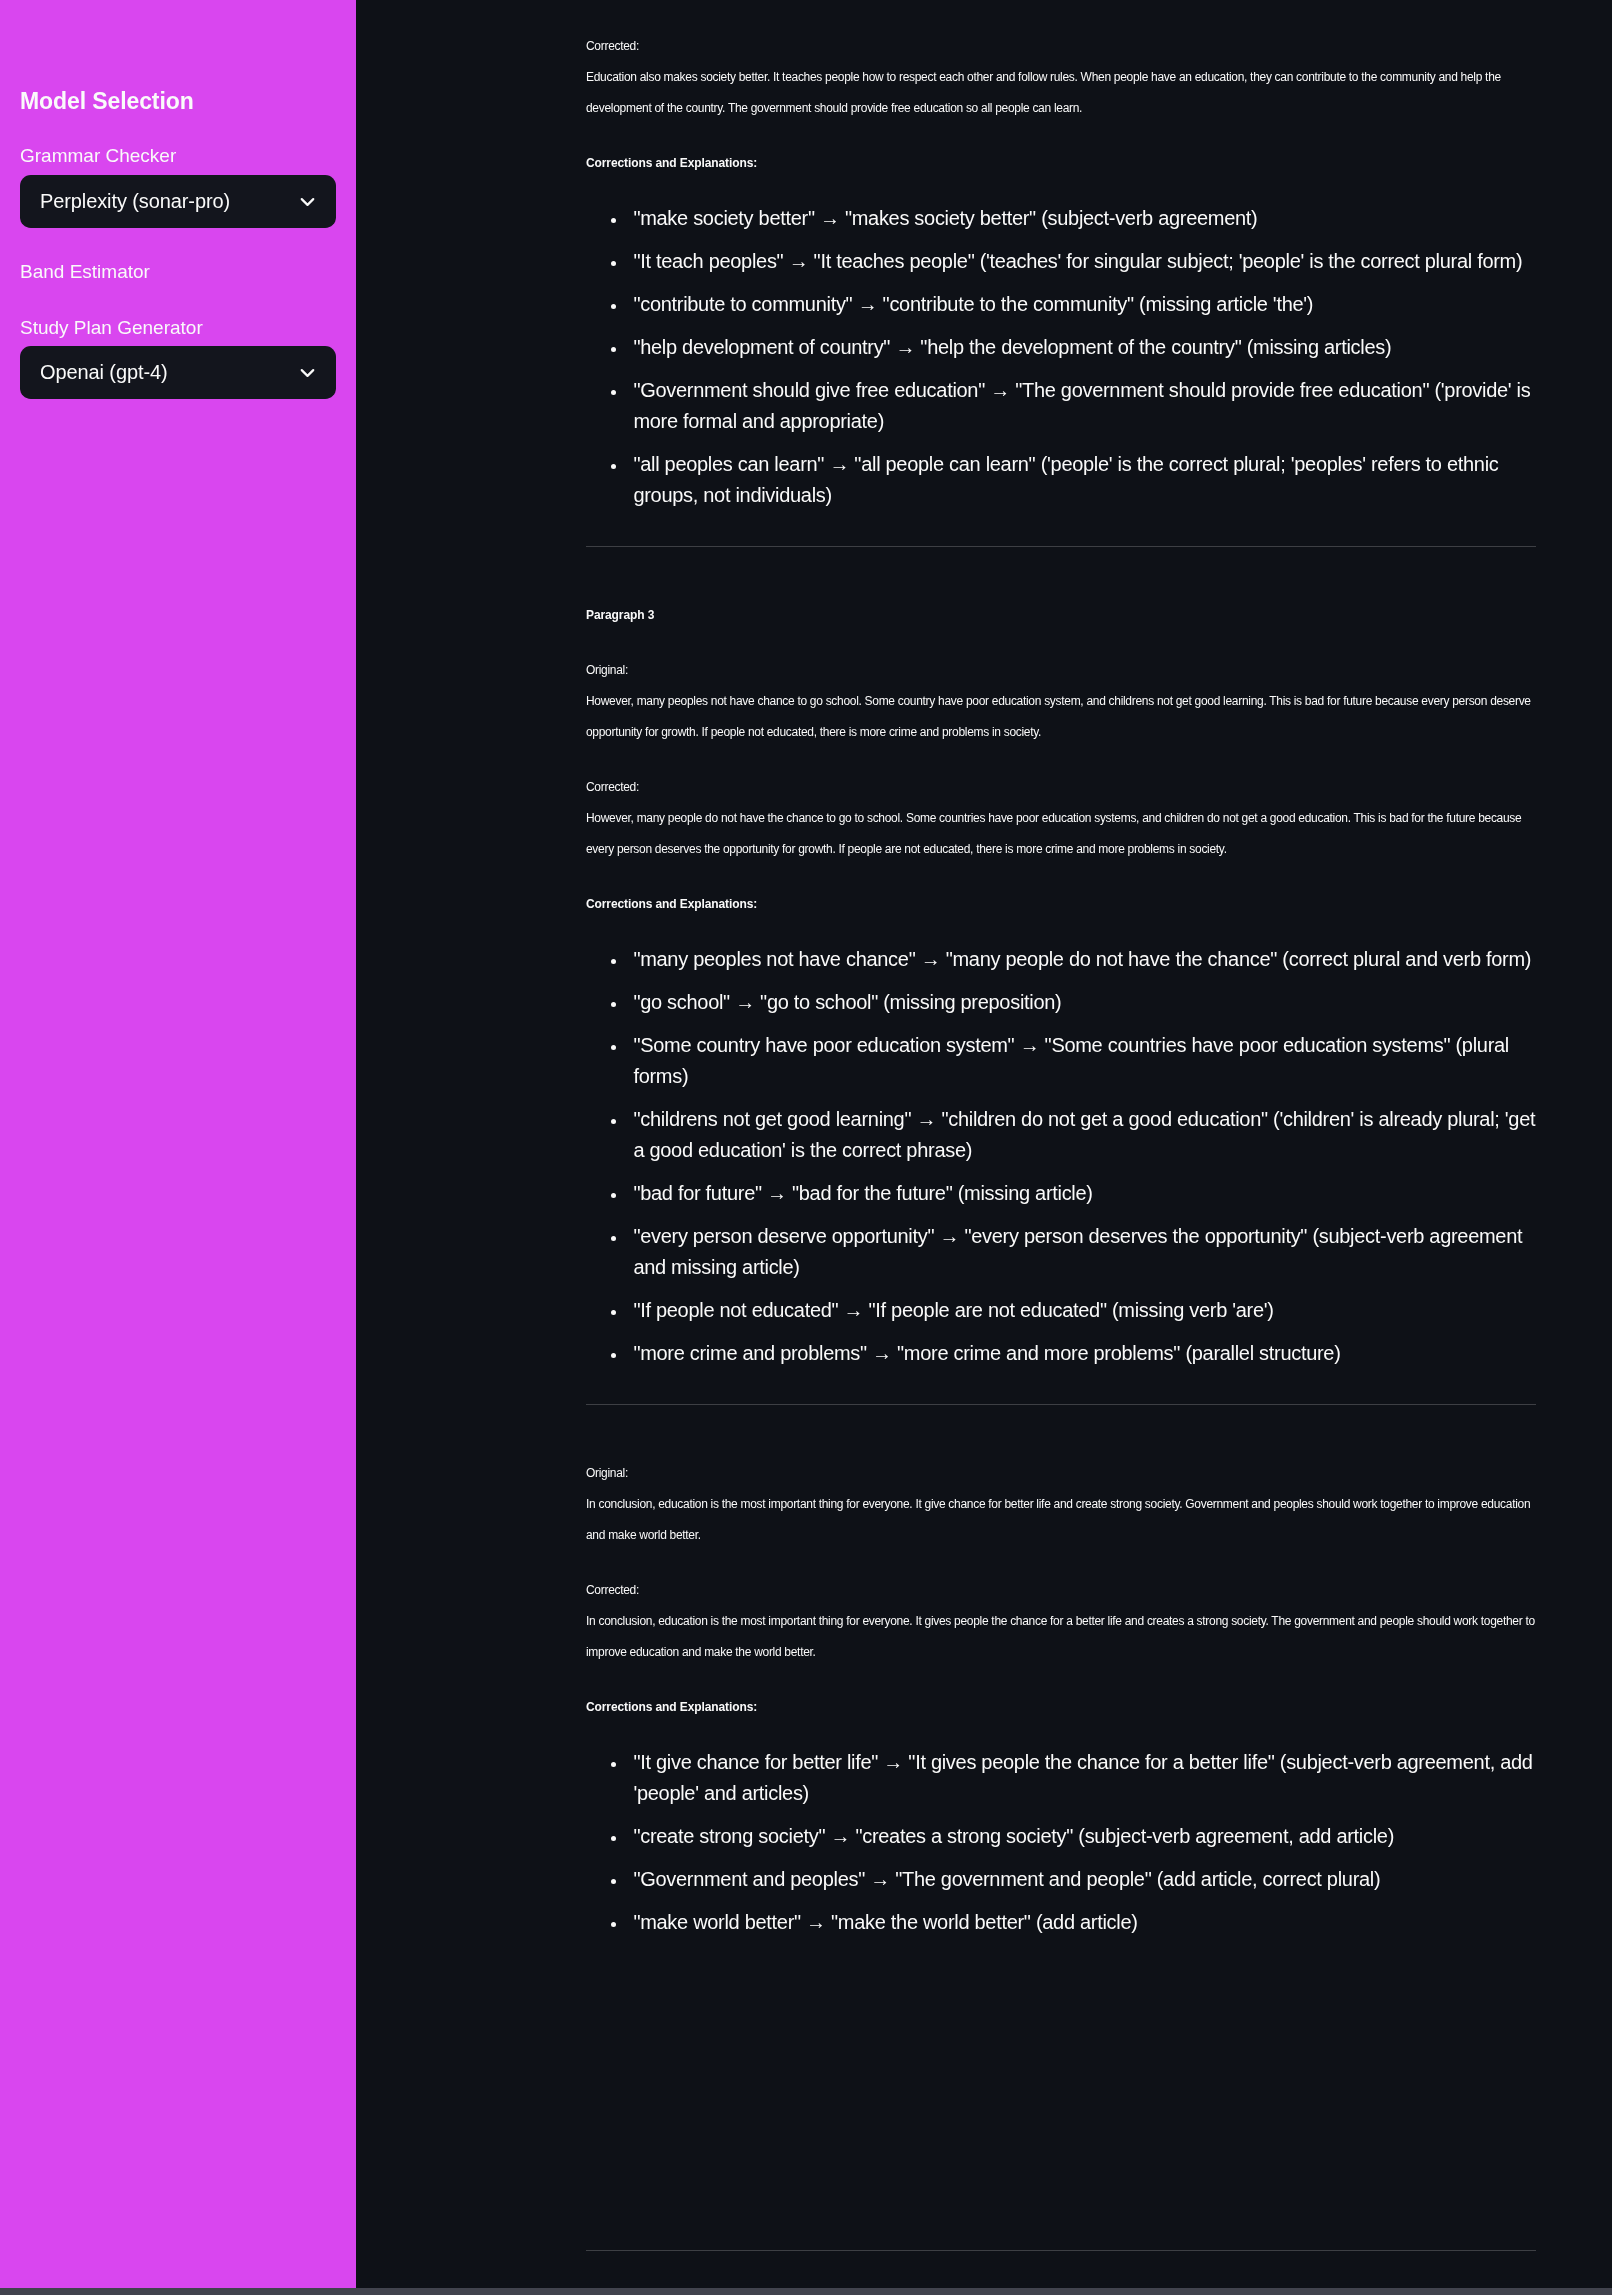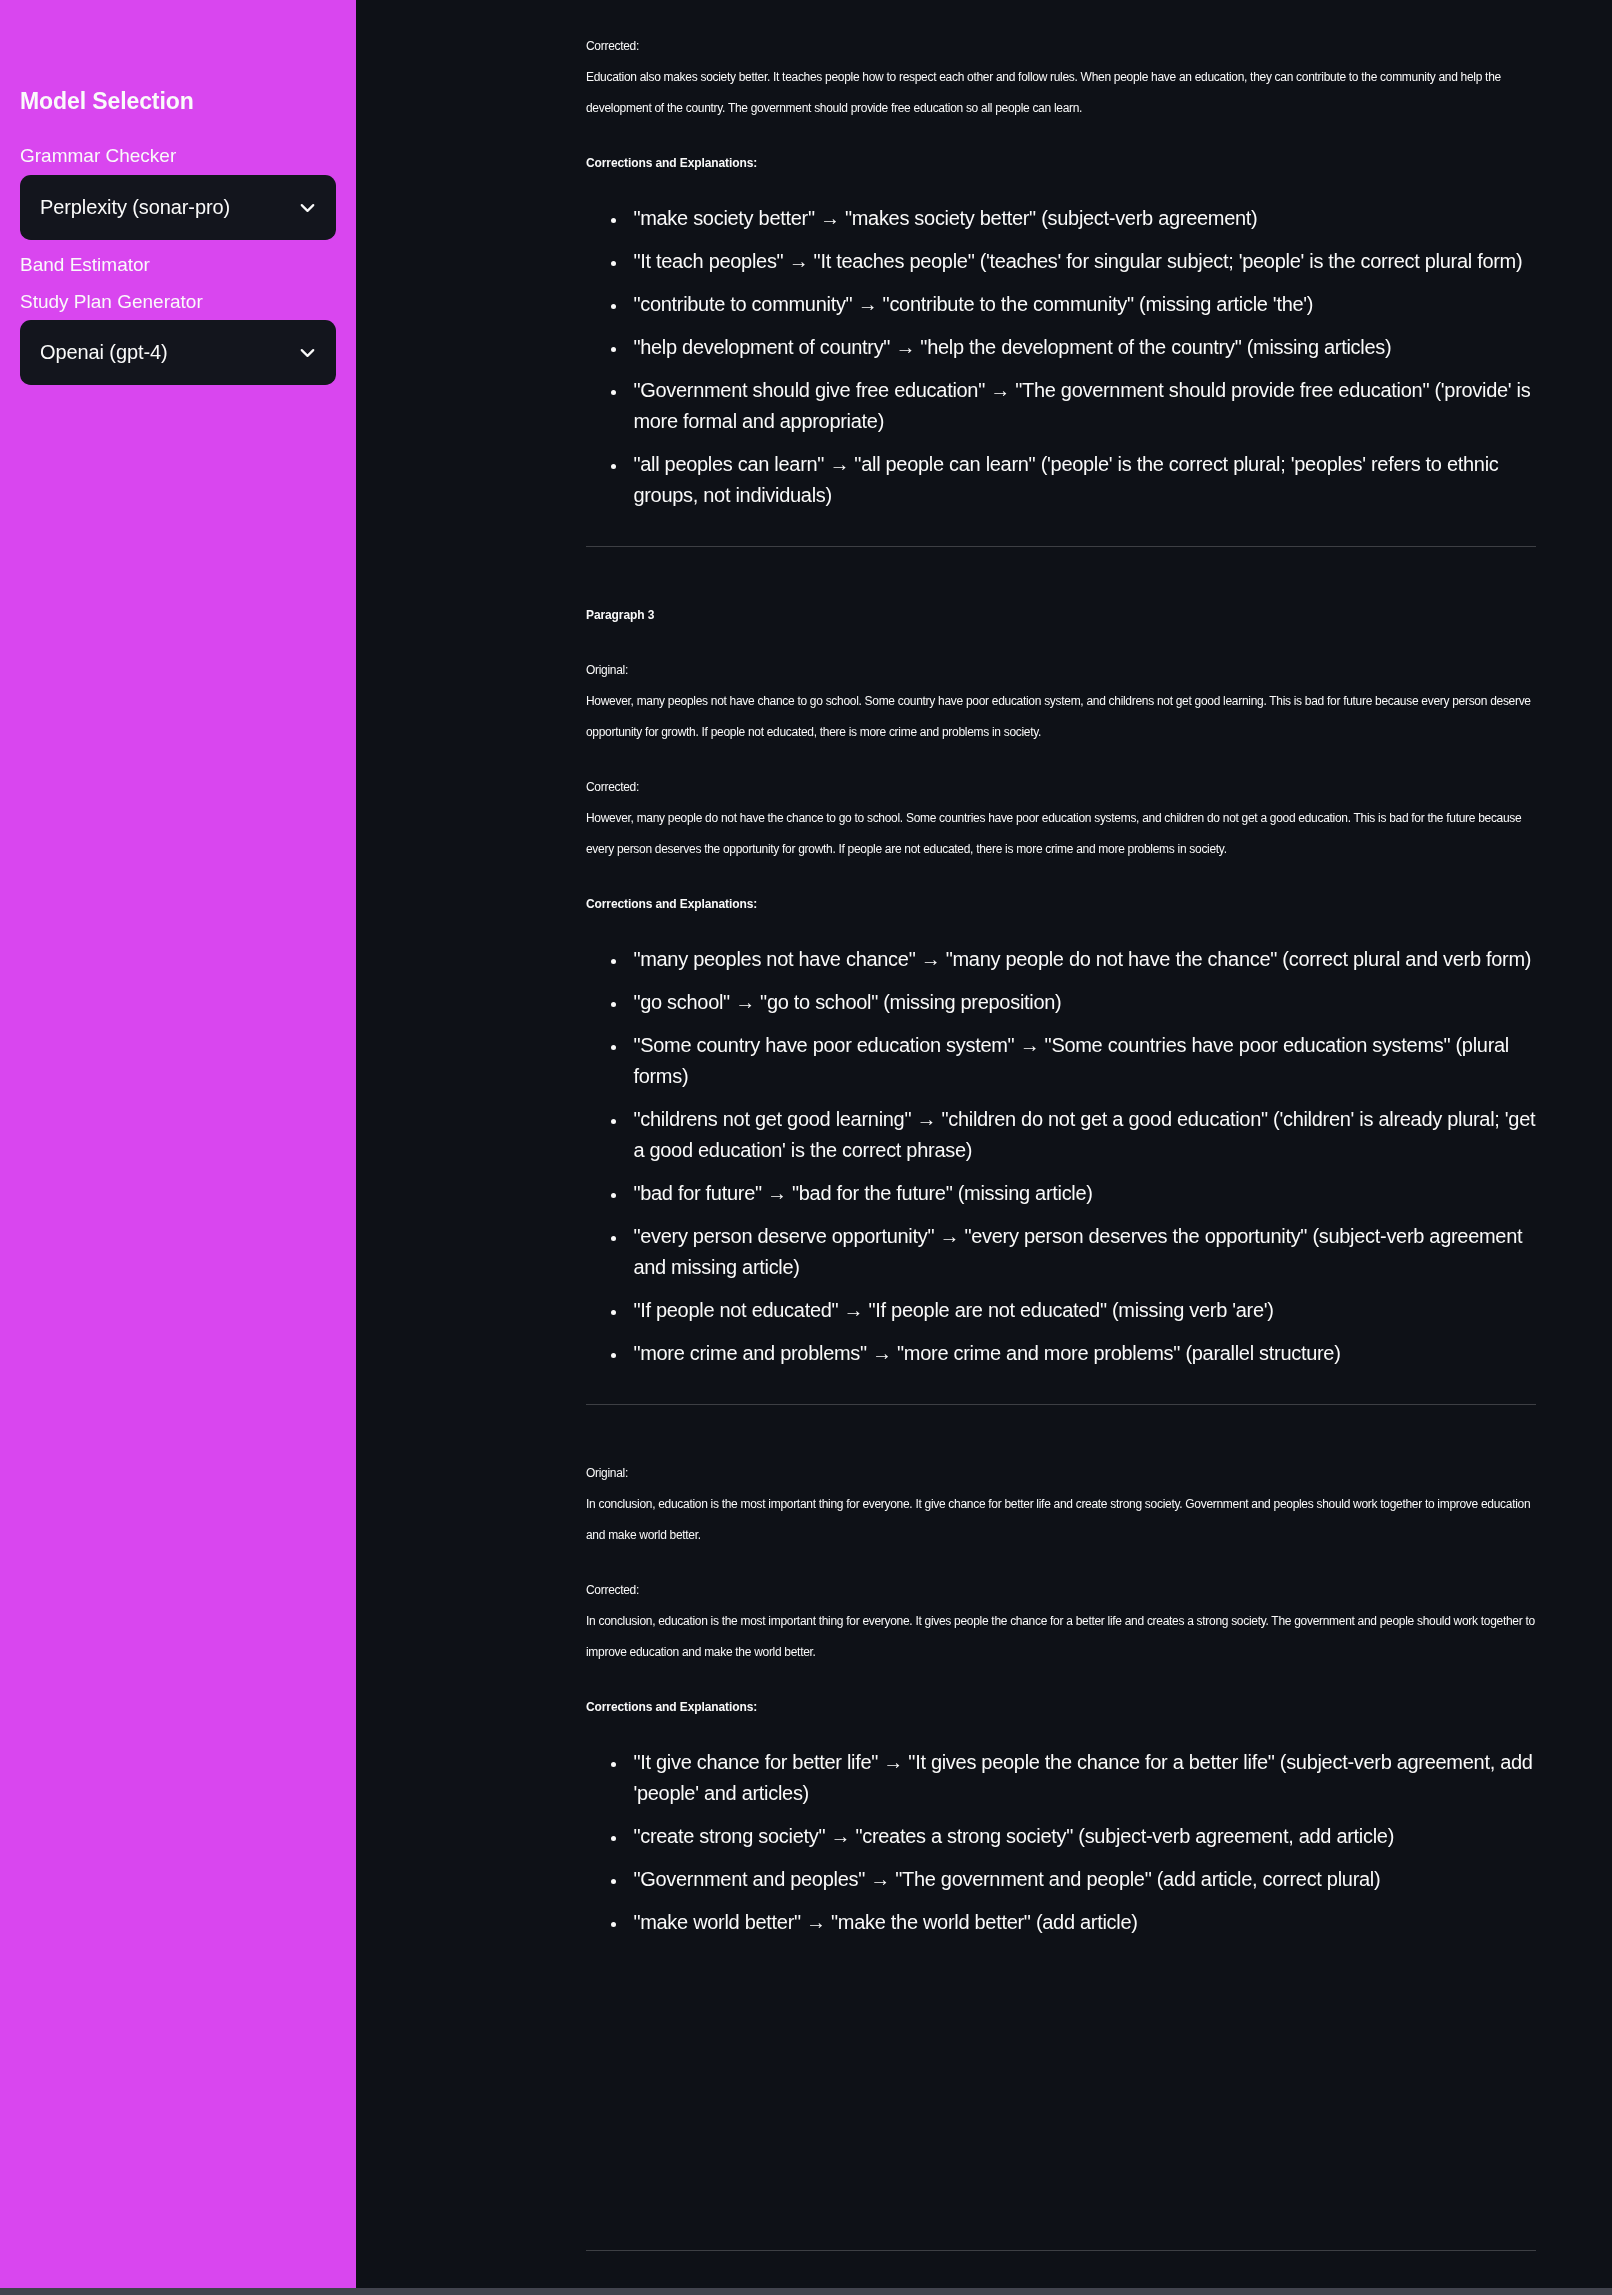--- a/index.html
+++ b/index.html
@@ -19,26 +19,26 @@
     box-sizing: border-box;
     padding: 86px 20px 0 20px;
   }
   .sidebar-title {
     font-size: 23px; font-weight: 700; line-height: 30px;
     margin: 0; letter-spacing: -0.1px;
   }
   .field-label {
     display: block;
     font-size: 19px; line-height: 24px; font-weight: 400;
-    margin-top: 13px;
+    margin-top: 32px;
   }
   .field-label.first { margin-top: 28px; }
   .selectbox {
     margin-top: 6.7px;
-    height: 65px;
+    height: 53px;
     background: #13151d;
     border-radius: 10.8px;
     display: flex; align-items: center;
     padding: 0 17.5px 0 20px;
     box-sizing: border-box;
     cursor: pointer;
   }
   .select-value {
     font-size: 20px; letter-spacing: -0.1px;
     white-space: nowrap; overflow: hidden;

